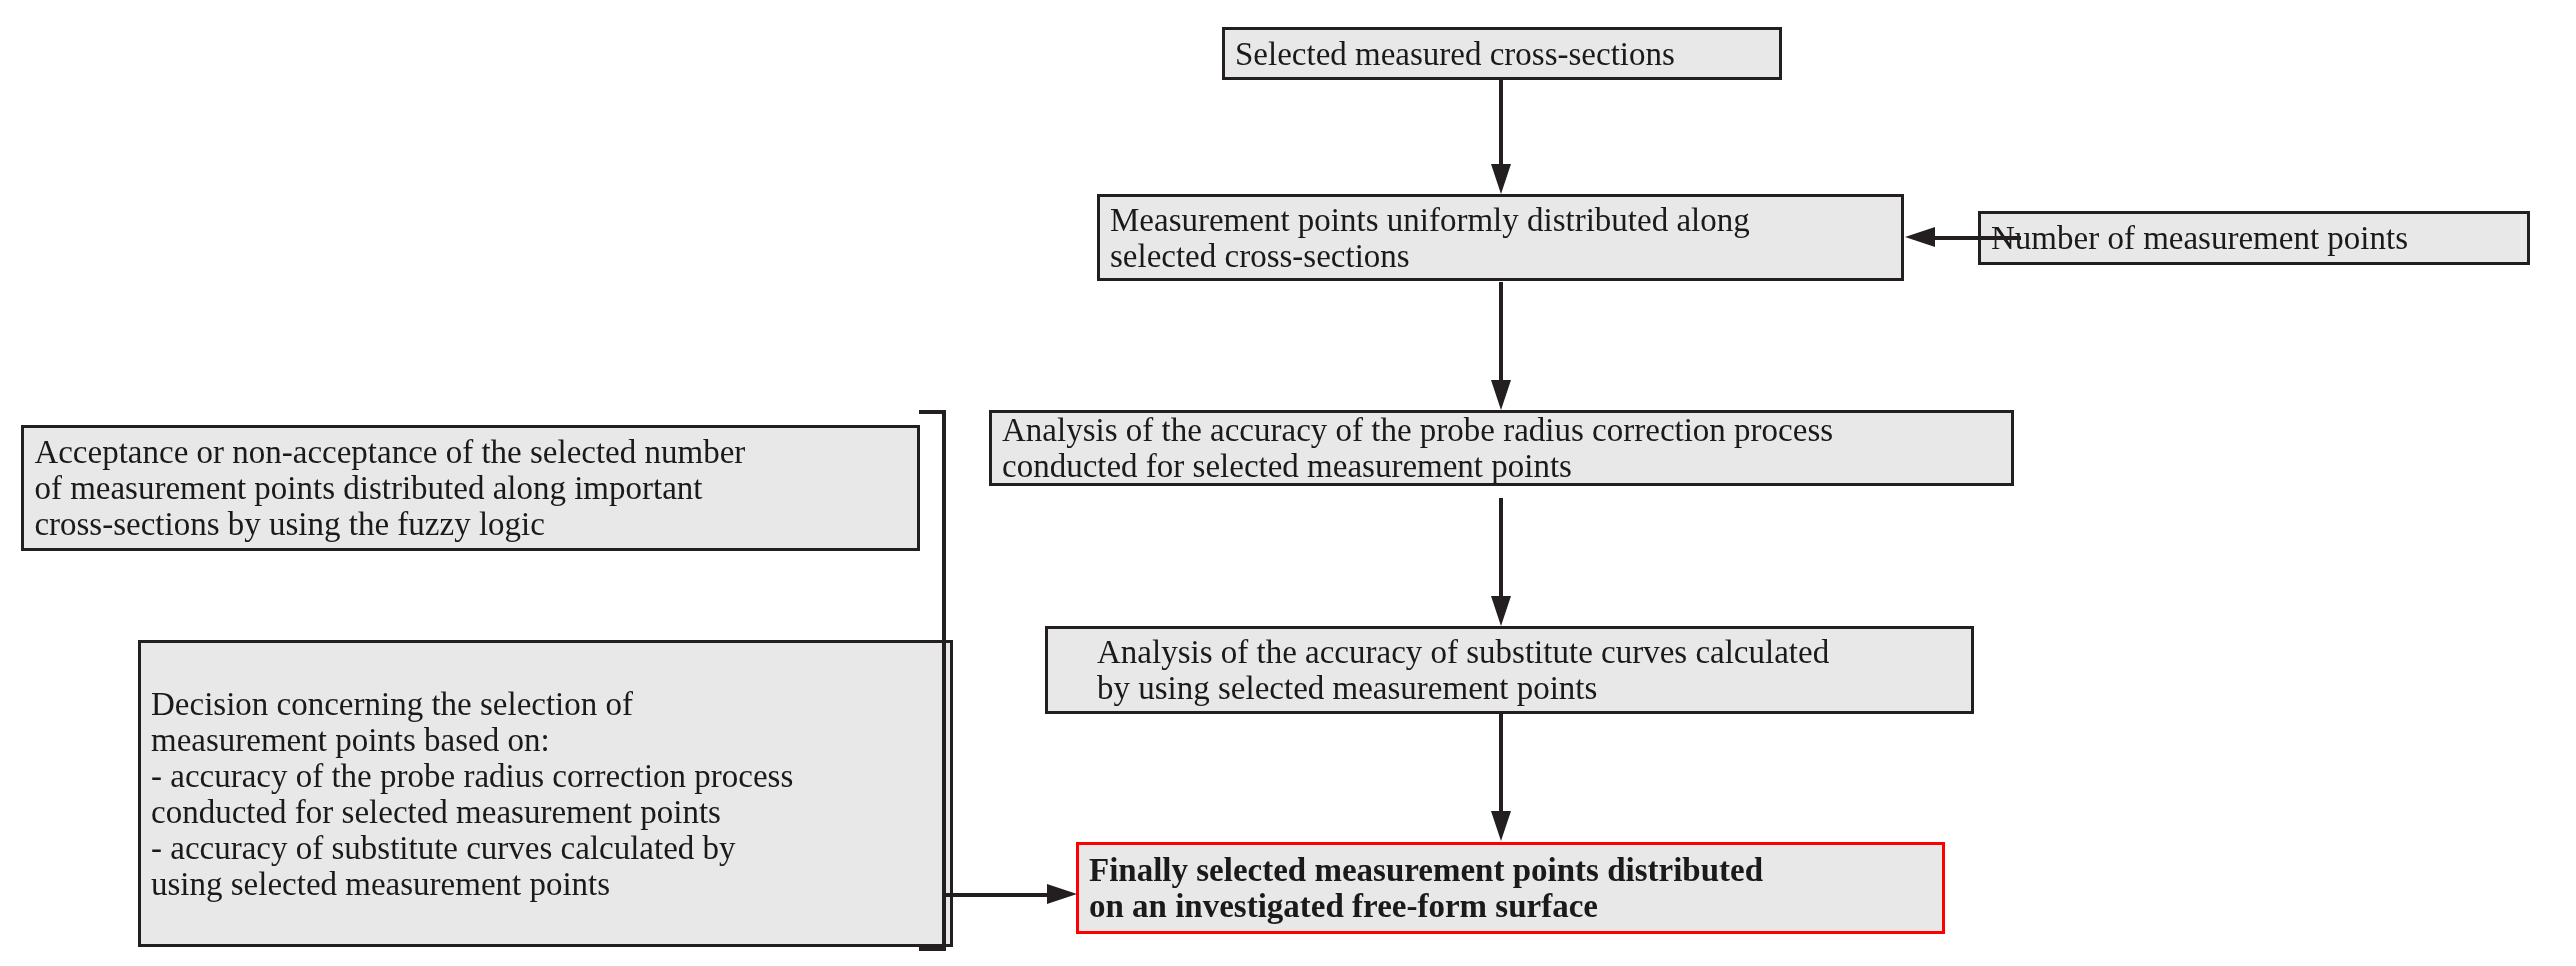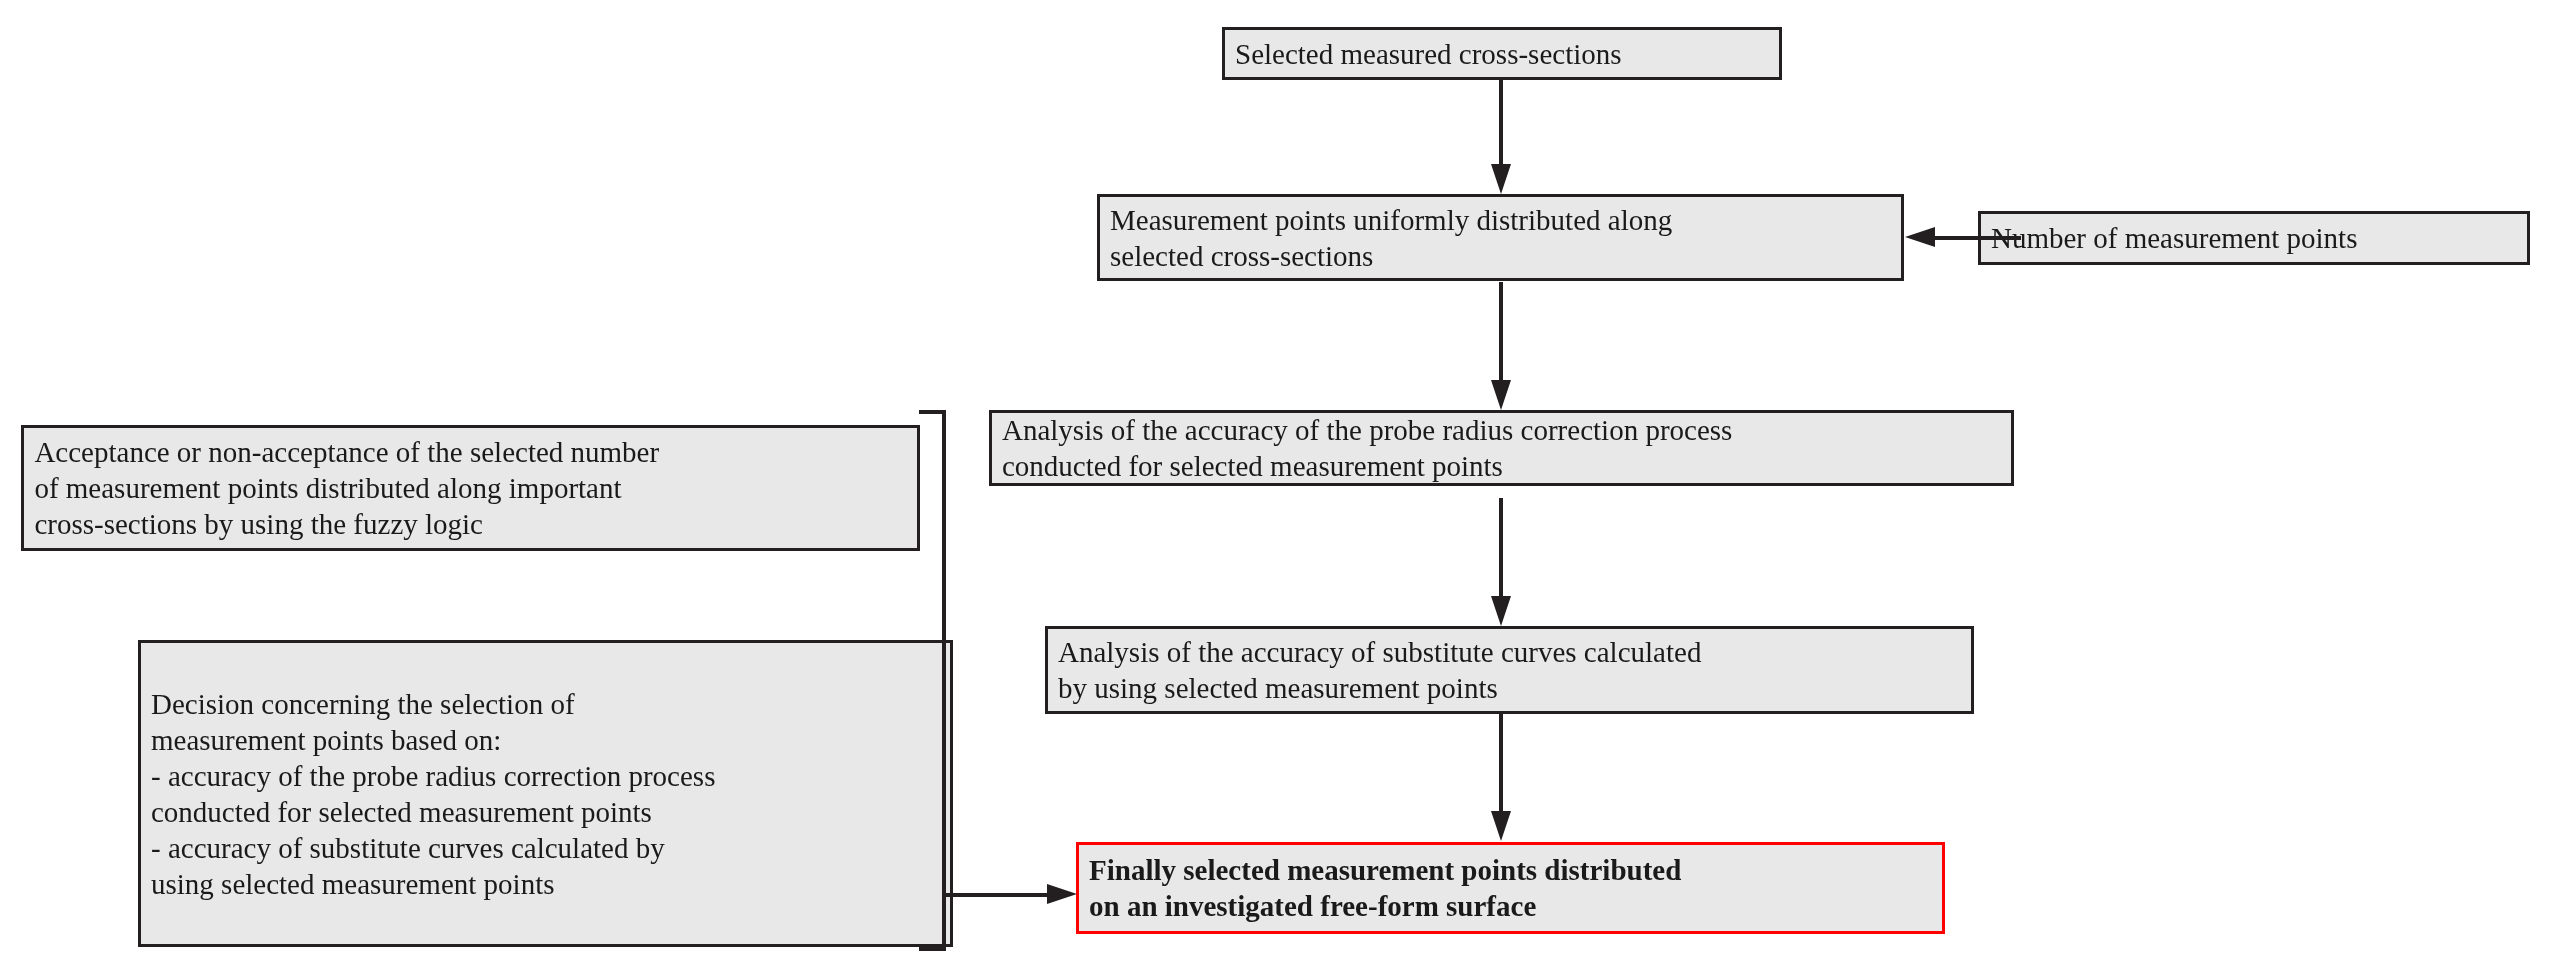--- a/index.html
+++ b/index.html
@@ -18,21 +18,21 @@
   .node {
     position: absolute;
     box-sizing: border-box;
     background: #e8e8e8;
     border: 3.6px solid #231f20;
     display: flex;
     flex-direction: column;
     justify-content: center;
   }
   .node .txt {
-    font-size: 29px;
+    font-size: 33px;
     line-height: 36px;
     color: #1a1a1a;
     padding: 0 10px;
     white-space: pre-line;
   }
   .node.bold .txt {
     font-weight: bold;
   }
   .node.red-outline {
     border-color: #ff0000;
@@ -101,21 +101,21 @@
   <div class="arrow-down" style="left:1491px; top:380px;"></div>
 
   <div class="node" style="left:989px; top:410px; width:1025px; height:76px;">
     <div class="txt">Analysis of the accuracy of the probe radius correction process
 conducted for selected measurement points</div>
   </div>
 
   <div class="vline" style="left:1499px; top:498px; height:100px;"></div>
   <div class="arrow-down" style="left:1491px; top:596px;"></div>
 
-  <div class="node" style="left:1045px; top:626px; width:929px; height:88px;">
+  <div class="node" style="left:1045px; top:626px; width:929px; height:88px;padding-left:39px;">
     <div class="txt">Analysis of the accuracy of substitute curves calculated
 by using selected measurement points</div>
   </div>
 
   <div class="vline" style="left:1499px; top:714px; height:100px;"></div>
   <div class="arrow-down" style="left:1491px; top:811px;"></div>
 
   <div class="node bold red-outline" style="left:1076px; top:842px; width:869px; height:92px;">
     <div class="txt">Finally selected measurement points distributed
 on an investigated free-form surface</div>

